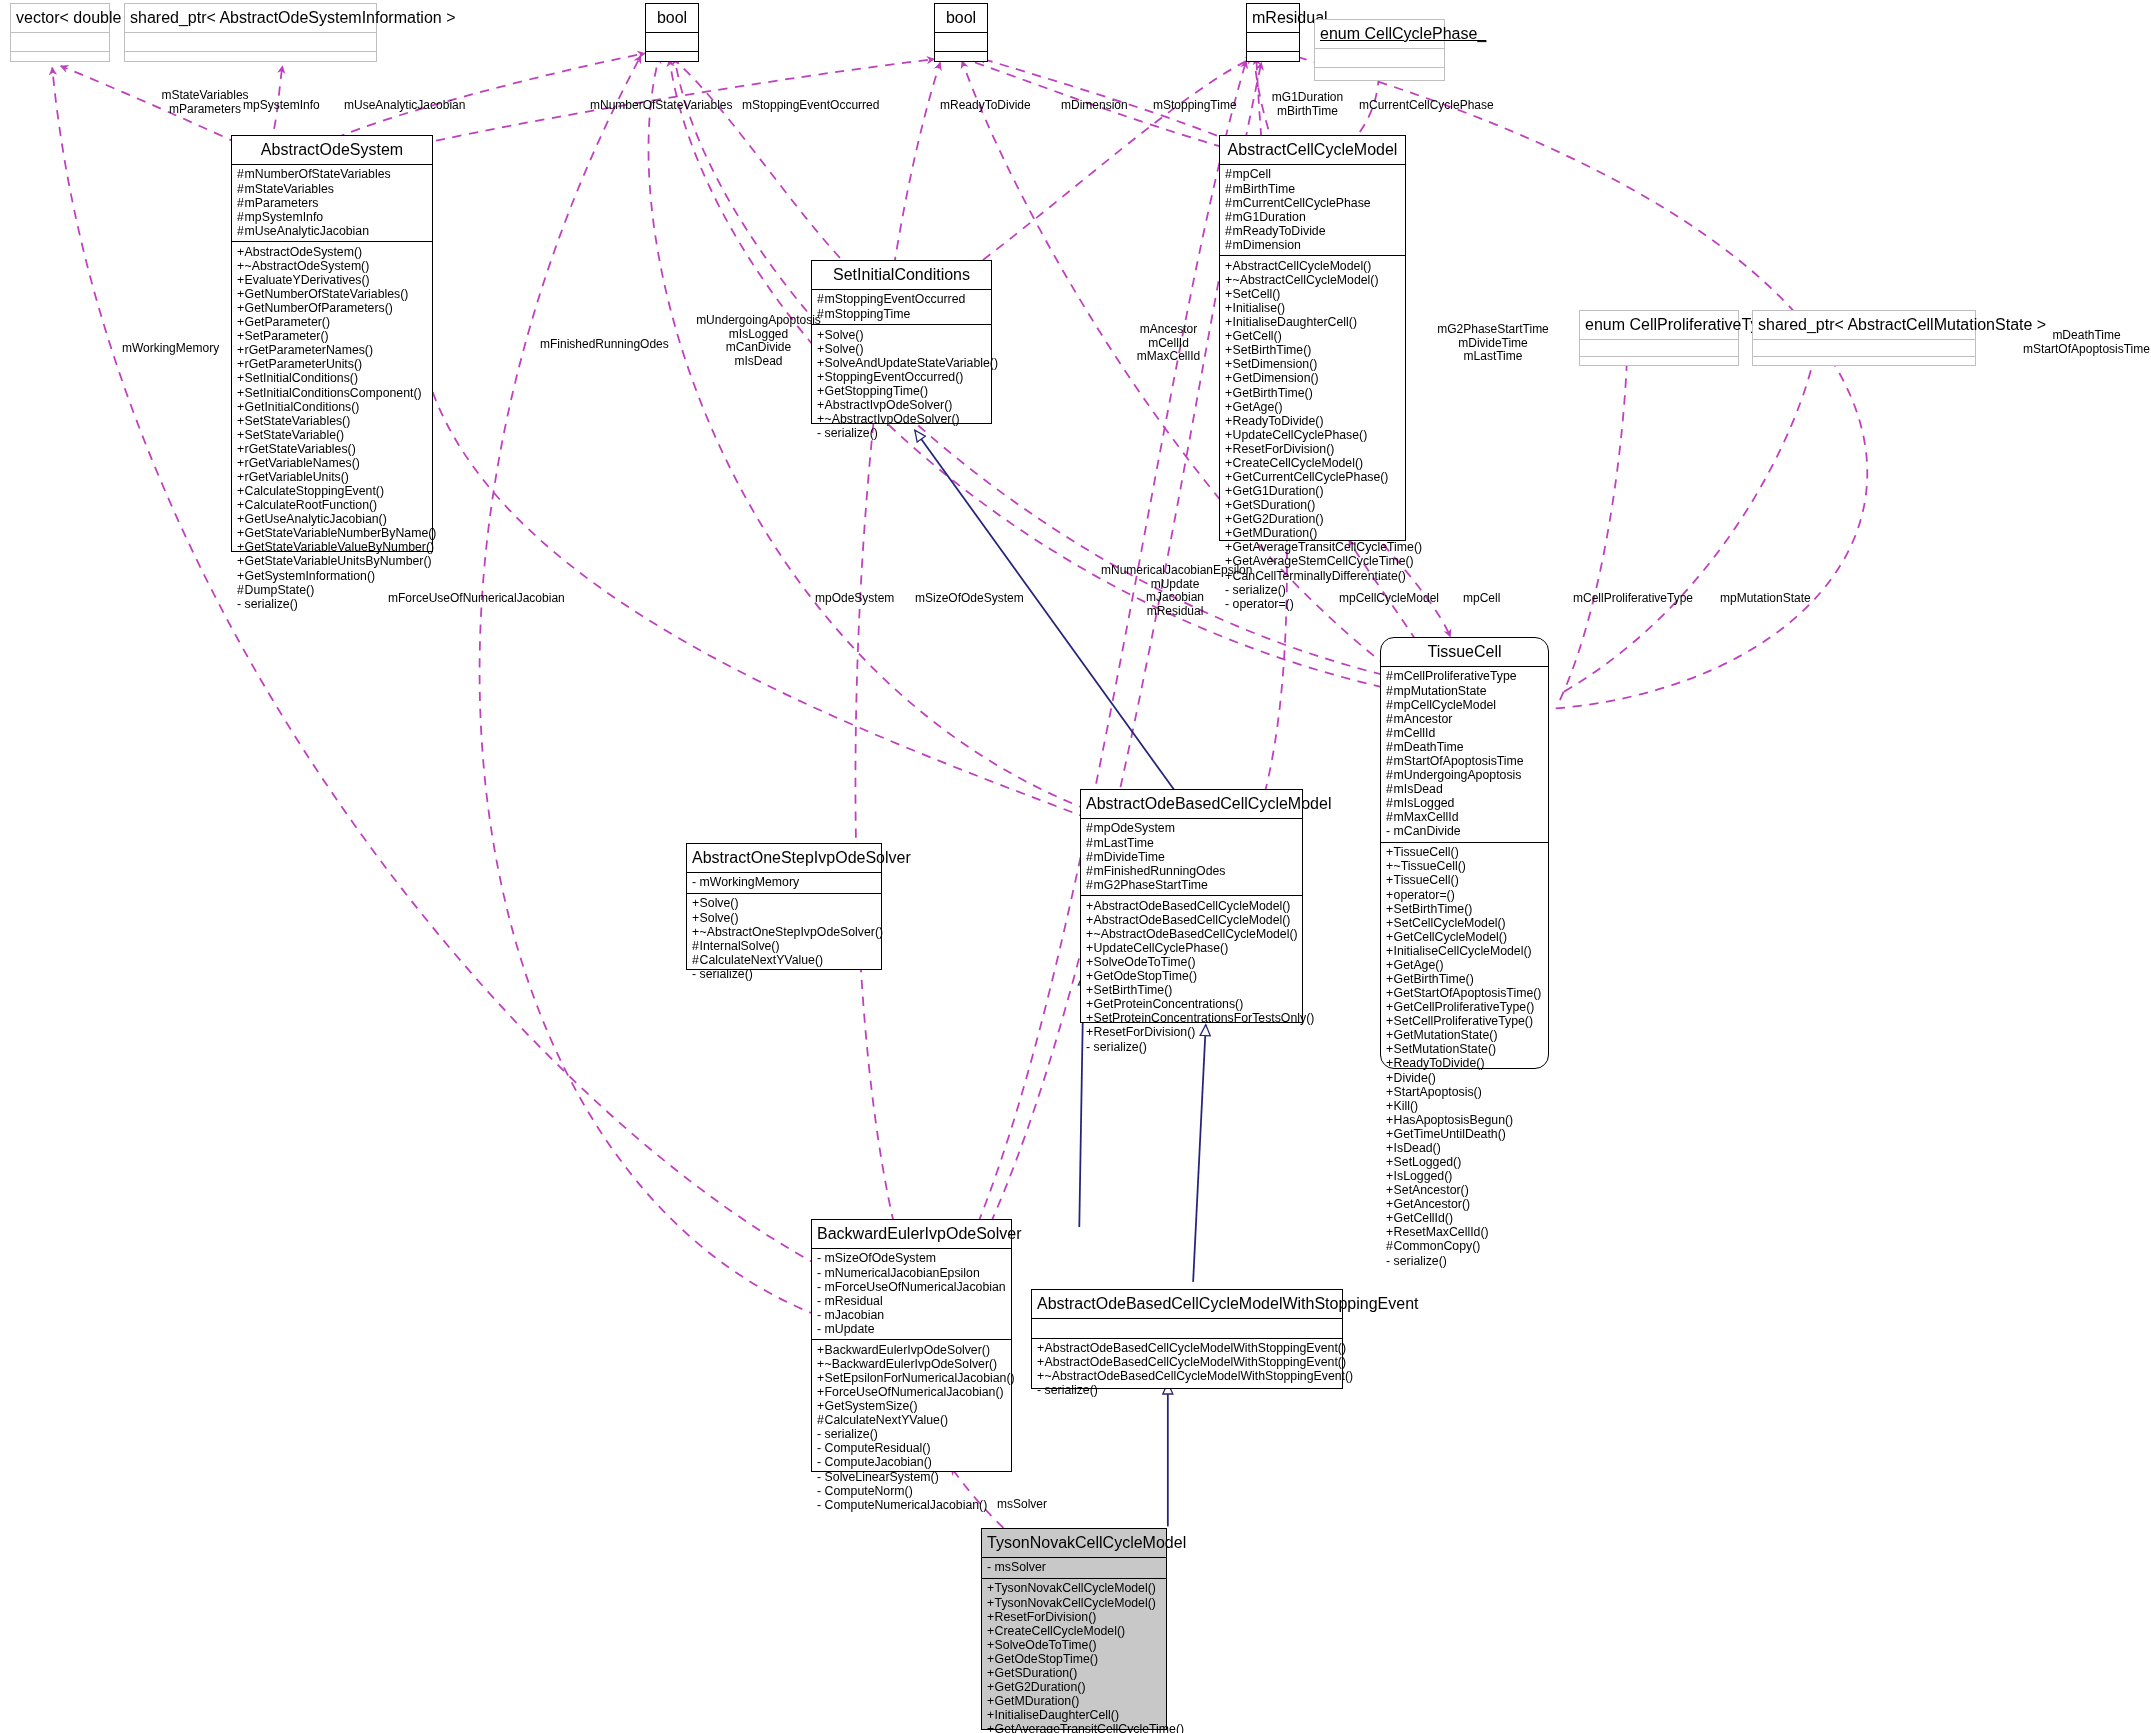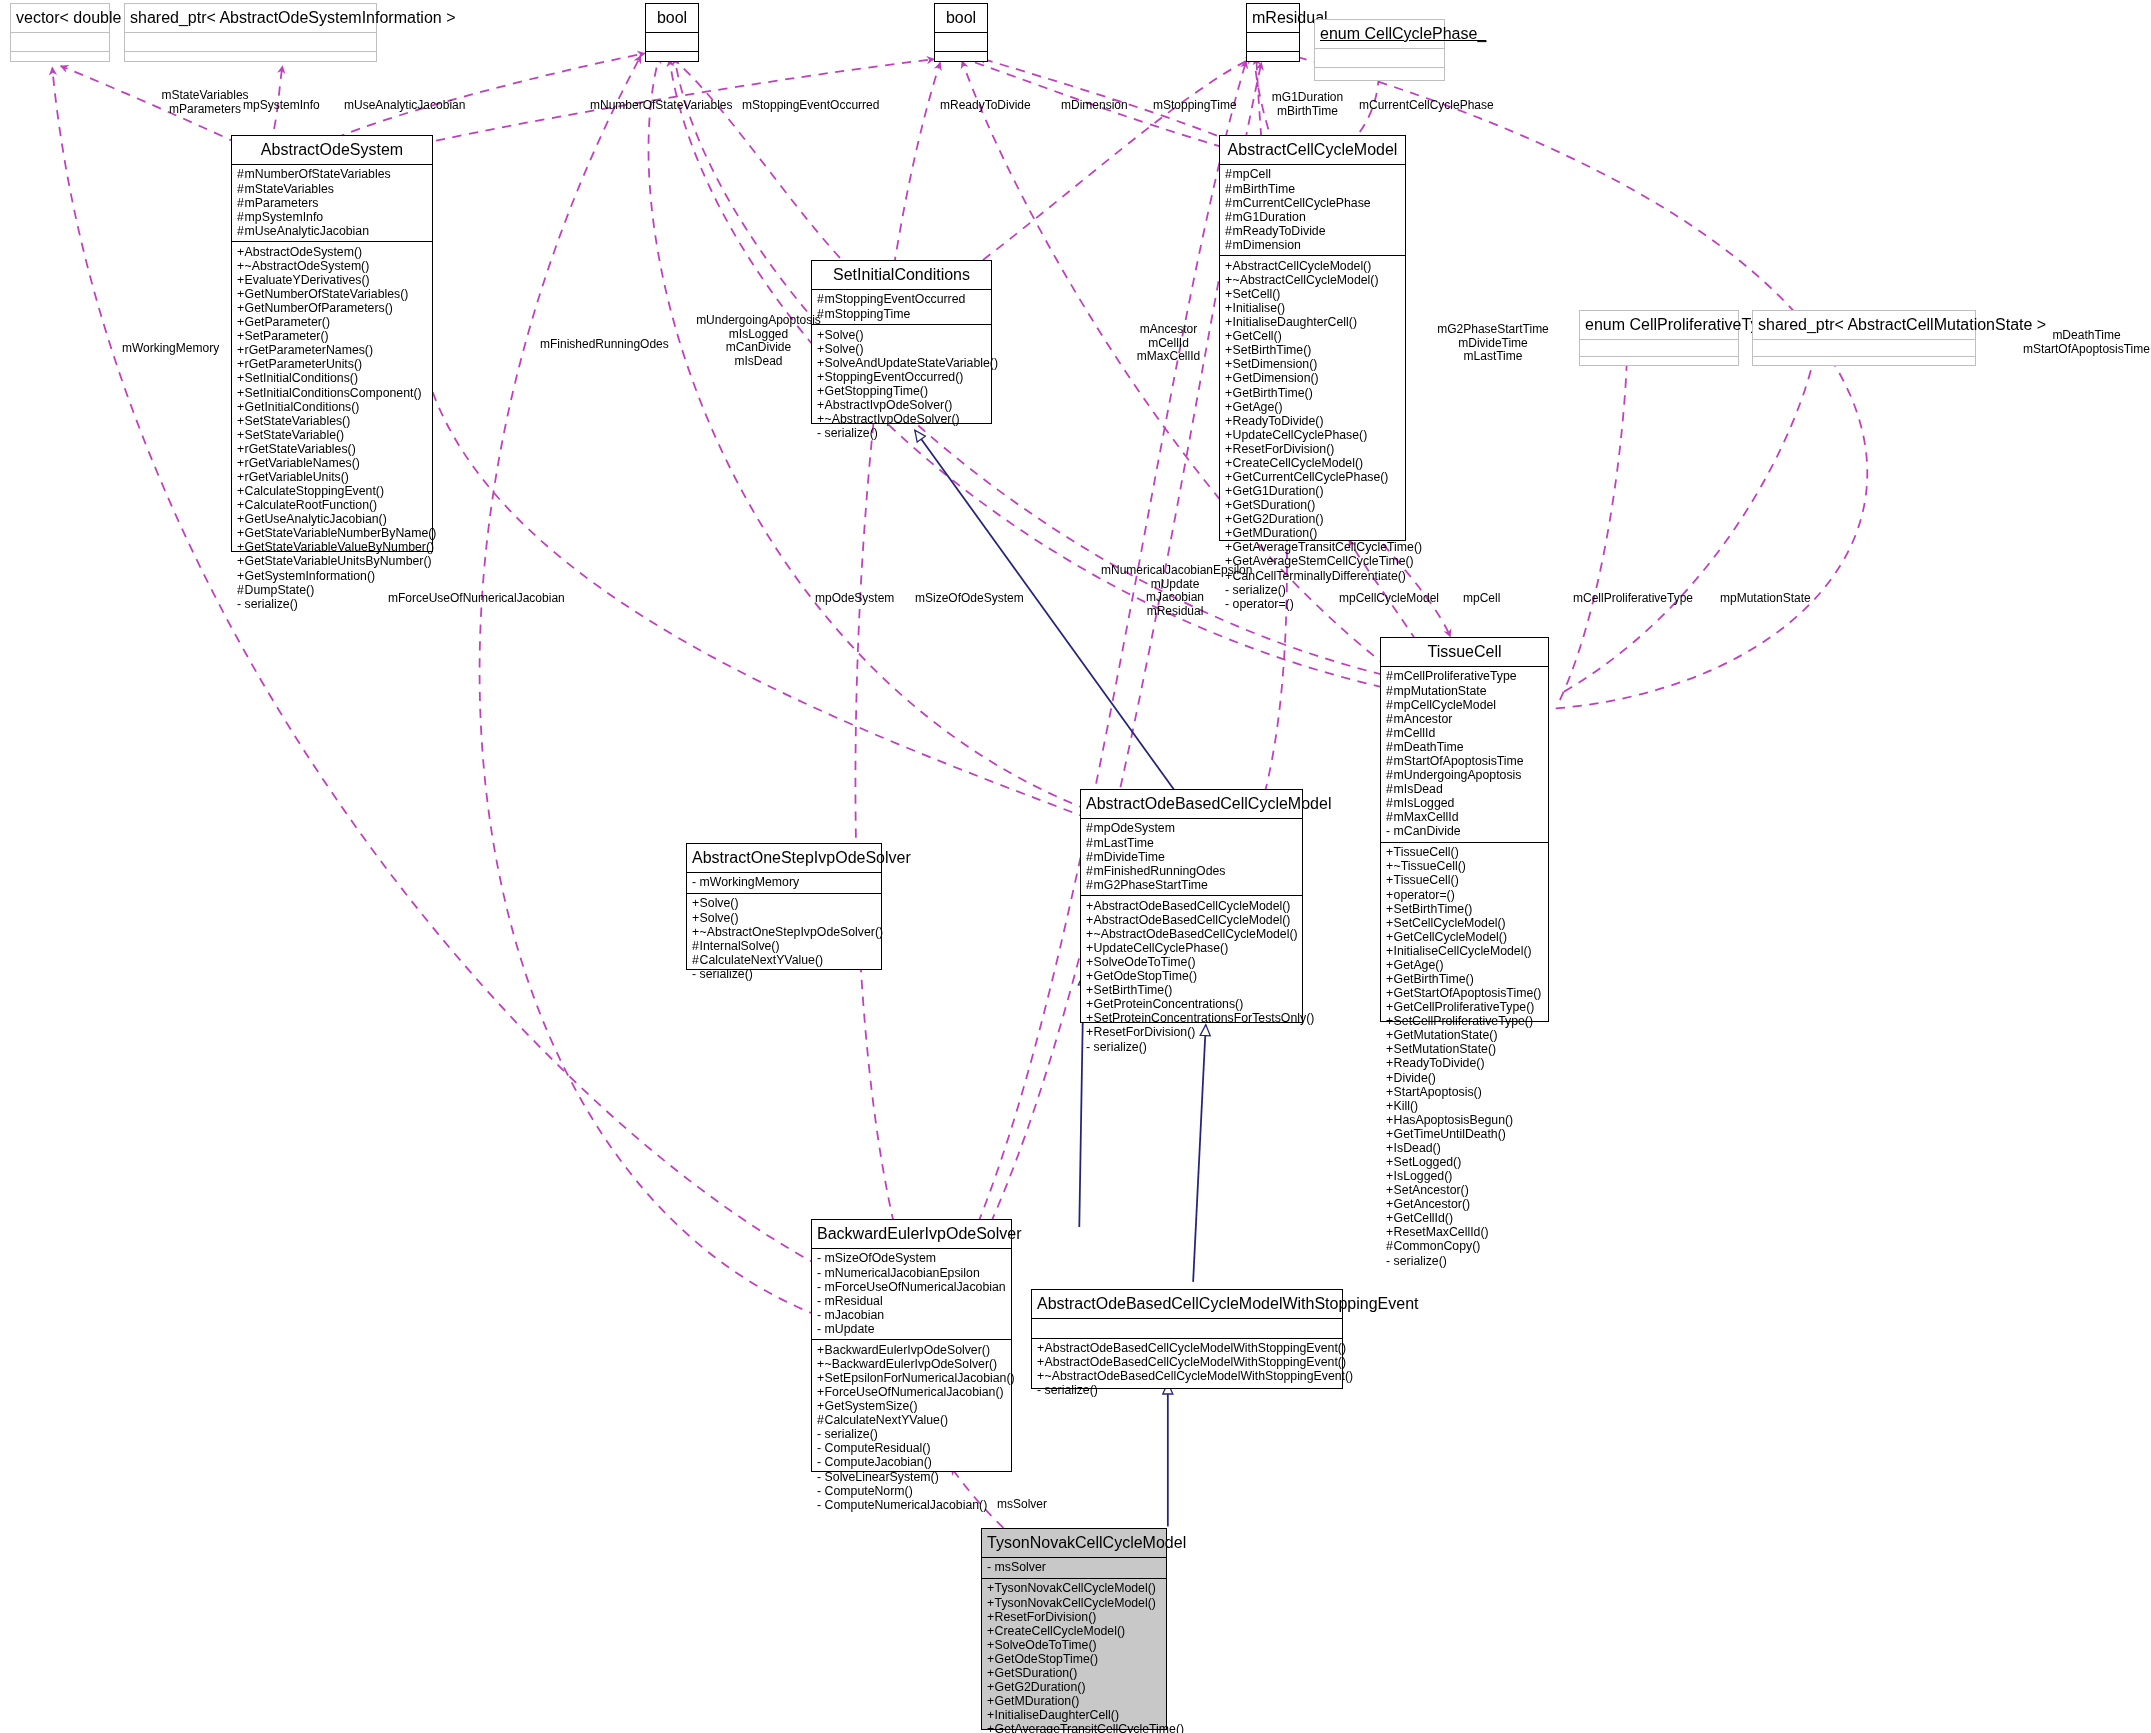--- a/index.html
+++ b/index.html
@@ -267,21 +267,21 @@
         <div class="row"><span class="vis">+</span>GetG2Duration()</div>
         <div class="row"><span class="vis">+</span>GetMDuration()</div>
         <div class="row"><span class="vis">+</span>GetAverageTransitCellCycleTime()</div>
         <div class="row"><span class="vis">+</span>GetAverageStemCellCycleTime()</div>
         <div class="row"><span class="vis">+</span>CanCellTerminallyDifferentiate()</div>
         <div class="row"><span class="vis">-</span>serialize()</div>
         <div class="row"><span class="vis">-</span>operator=()</div>
       </div>
   </div>
 
-  <div class="node" style="left:1380px;top:637px;width:169px;height:385px;">
+  <div class="node" style="left:1380px;top:637px;width:169px;height:432px;border-radius:14px;">
     <div class="title">TissueCell</div>
     <div class="sep"></div>
     <div class="compartment">
         <div class="row"><span class="vis">#</span>mCellProliferativeType</div>
         <div class="row"><span class="vis">#</span>mpMutationState</div>
         <div class="row"><span class="vis">#</span>mpCellCycleModel</div>
         <div class="row"><span class="vis">#</span>mAncestor</div>
         <div class="row"><span class="vis">#</span>mCellId</div>
         <div class="row"><span class="vis">#</span>mDeathTime</div>
         <div class="row"><span class="vis">#</span>mStartOfApoptosisTime</div>

